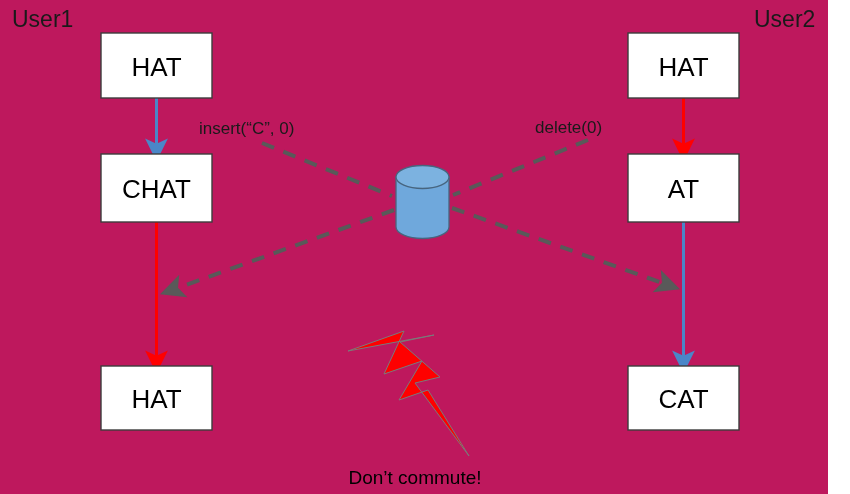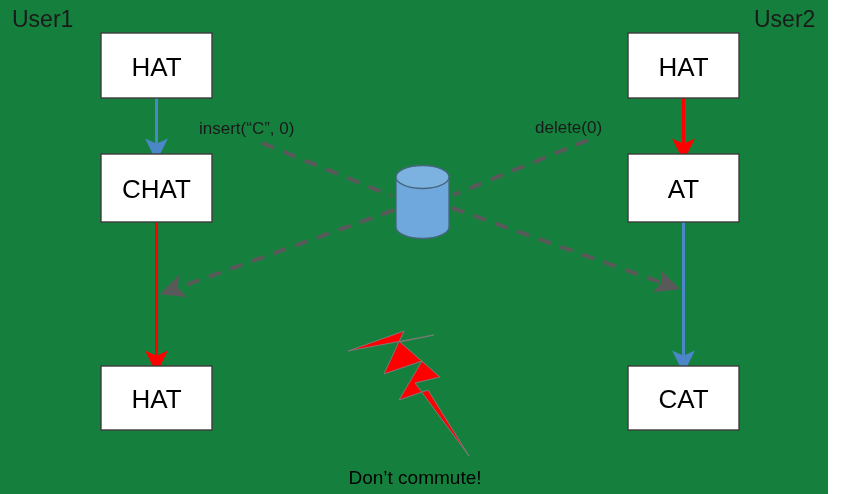--- a/index.html
+++ b/index.html
@@ -10,21 +10,21 @@
   body {
     width: 850px;
     height: 494px;
     overflow: hidden;
     font-family: "Liberation Sans", sans-serif;
   }
   #diagram-root {
     position: relative;
     width: 828px;
     height: 494px;
-    background: #15803d;
+    background: #be185d;
   }
   svg#scene {
     position: absolute;
     top: 0;
     left: 0;
     width: 850px;
     height: 494px;
     display: block;
   }
   .node-box {

